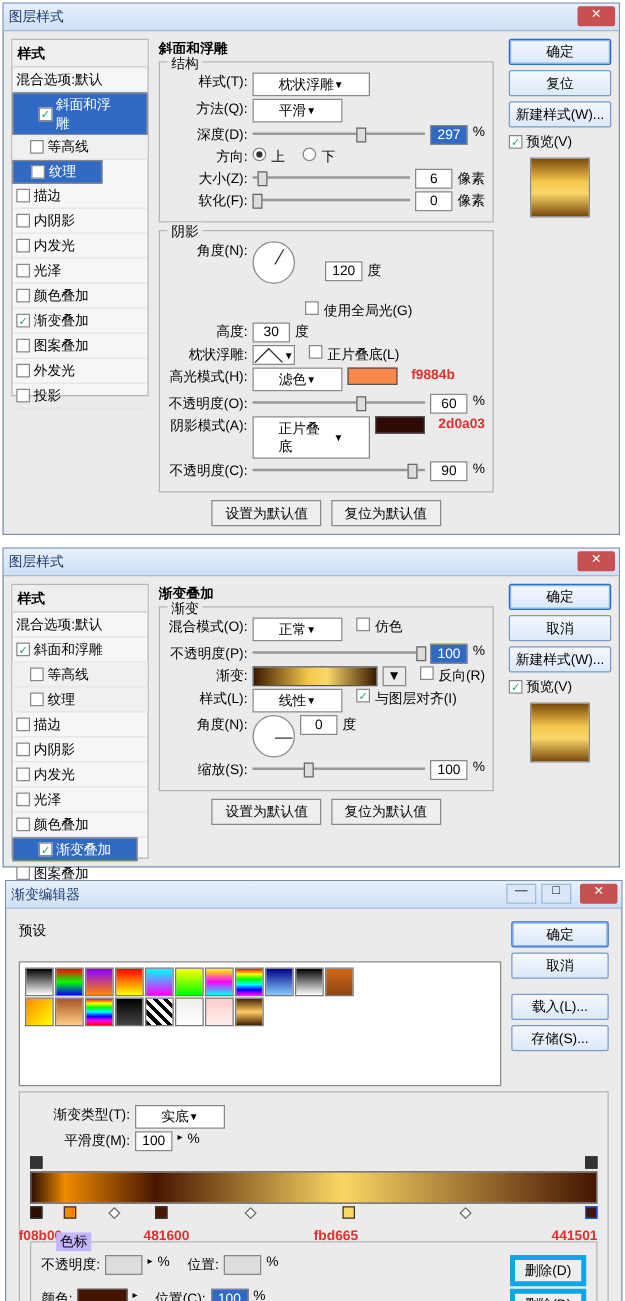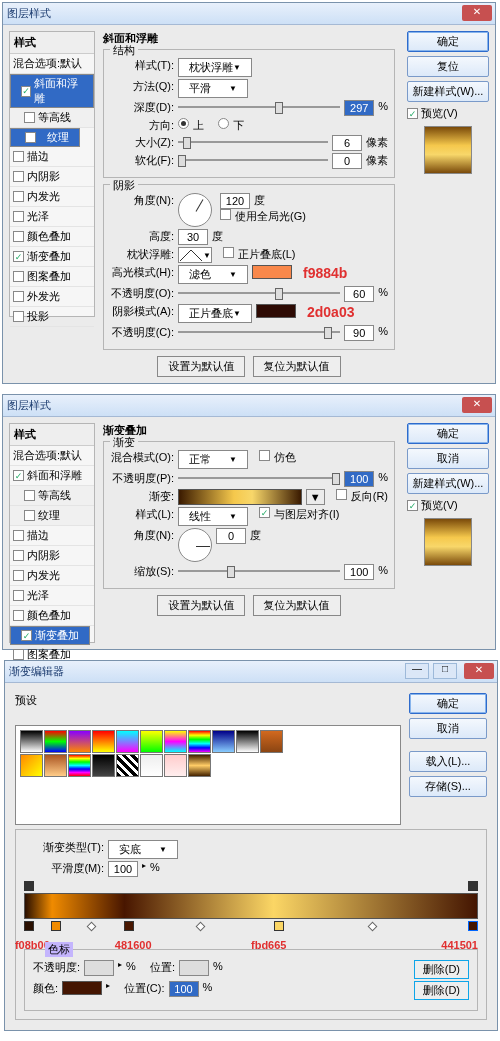--- a/index.html
+++ b/index.html
@@ -4,71 +4,71 @@
 <style>
 *{box-sizing:border-box;font-family:"Microsoft YaHei","SimSun",sans-serif;font-size:11px;margin:0;padding:0}
 body{background:#fff;padding:2px}
 .dialog{border:1px solid #7a92ab;background:#ebebeb;margin-bottom:10px;width:494px;position:relative}
 .titlebar{height:22px;background:linear-gradient(#e8f0fb,#cde0f6);border-bottom:1px solid #a5b9d4;display:flex;align-items:center;padding:0 4px;position:relative}
 .titlebar .ttl{color:#1a3a6e}
 .close-x{position:absolute;right:3px;top:2px;width:30px;height:16px;background:#c75050;color:#fff;text-align:center;line-height:14px;border-radius:2px;font-size:10px}
 .wmin{position:absolute;right:68px;top:2px;width:24px;height:16px;background:#dbe7f7;border:1px solid #9db9d9;text-align:center;line-height:10px;font-size:10px}
 .wmax{position:absolute;right:40px;top:2px;width:24px;height:16px;background:#dbe7f7;border:1px solid #9db9d9;text-align:center;line-height:10px;font-size:10px}
 .dbody{display:flex;padding:6px}
-.styles-col{width:86px;border:1px solid #b5b5b5;background:#f6f6f6;height:286px}
+.styles-col{width:110px;border:1px solid #b5b5b5;background:#f6f6f6;height:286px}
 .styles-hdr{font-weight:bold;padding:3px 4px;border-bottom:1px solid #ccc;background:#eee}
 .sitem{padding:2px 3px;display:flex;align-items:center;gap:3px;border-bottom:1px solid #e4e4e4}
 .sitem.sel{background:#316ac5;color:#fff}
 .sitem.sub{padding-left:14px;background:#f0f0f0}
 .sitem.sub.sel{background:#316ac5;color:#fff}
 .cb{width:11px;height:11px;border:1px solid #888;background:#fff;display:inline-flex;align-items:center;justify-content:center;font-size:9px;color:#2a6}
 .center-col{flex:1;padding:0 8px}
 .group{border:1px solid #b5b5b5;margin-bottom:6px;padding:6px;position:relative;background:#ebebeb}
 .group-lbl{position:absolute;top:-7px;left:6px;background:#ebebeb;padding:0 3px}
 .row{display:flex;align-items:flex-start;margin:2px 0;gap:4px}
 .row .lbl{width:64px;text-align:right}
-.sel{border:1px solid #888;background:#fff;padding:1px 10px;min-width:70px;display:inline-flex;align-items:center;justify-content:space-between}
+.sel{border:1px solid #888;background:#fff;padding:1px 20px;min-width:70px;display:inline-flex;align-items:center;justify-content:space-between}
 .sel .ar{font-size:8px}
 .slider{flex:1;height:14px;position:relative}
 .slider .track{position:absolute;top:6px;left:0;right:0;height:2px;background:#999}
 .slider .thumb{position:absolute;top:2px;width:8px;height:12px;background:#ddd;border:1px solid #666}
 .num{width:30px;border:1px solid #888;background:#fff;text-align:center;padding:1px}
 .num.blue{background:#316ac5;color:#fff}
 .radio{width:11px;height:11px;border:1px solid #888;border-radius:50%;background:#fff;display:inline-flex;align-items:center;justify-content:center}
 .radio .dot{width:5px;height:5px;background:#333;border-radius:50%}
 .angle-w{width:34px;height:34px;border:1px solid #888;border-radius:50%;background:#fff;position:relative}
 .angle-w .nd{position:absolute;width:14px;height:1px;background:#333;left:17px;top:17px;transform-origin:left}
 .swatch{width:40px;height:14px;border:1px solid #555}
 .right-col{width:86px;padding-left:4px}
 .btn{display:block;width:100%;border:1px solid #7a9ac9;background:linear-gradient(#f4f8fd,#dce9f9);text-align:center;padding:2px 0;margin-bottom:4px;border-radius:2px}
 .btn.def{border:1px solid #2e6bcc;box-shadow:0 0 0 1px #87b4ec inset}
 .preview-cb{display:flex;align-items:center;gap:3px;margin:3px 0 5px}
 .preview-sw{width:48px;height:48px;border:1px solid #888;margin:0 auto;background:linear-gradient(#7a4a0a,#f5c84c 40%,#f8d76a 60%,#7a4a0a)}
 .btm-btns{text-align:center;margin-top:4px}
 .btm-btn{display:inline-block;border:1px solid #888;background:#eee;padding:2px 10px;margin:0 2px}
-.anno{color:#e03030;font-weight:bold;font-size:14px}
+.anno{color:#e03030;font-weight:bold;font-size:11px}
 .grad-strip-lg{height:16px;border:1px solid #555;background:linear-gradient(90deg,#3a1a00,#f5c84c 45%,#f8d76a 60%,#3a1a00)}
 .presets{border:1px solid #888;background:#fff;padding:4px;height:100px;overflow:hidden}
 .p-row{display:flex;gap:1px;margin-bottom:1px}
 .p-sw{width:23px;height:23px;border:1px solid #777}
 .named-row{display:flex;align-items:center;gap:6px;margin:8px 0}
 .named-row input{flex:1;border:1px solid #888;padding:2px;background:#fff}
 .ged-body{padding:10px}
 .ged-left{width:300px}
 .ged-right{width:86px;padding-left:8px}
 .ged-flex{display:flex}
 .grad-bar-wrap{position:relative;margin:16px 0 30px}
 .grad-bar{height:26px;border:1px solid #555;background:linear-gradient(90deg,#2a0f00 0%,#f08b00 6%,#481600 22%,#fbd665 55%,#441501 100%)}
 .stop-t{position:absolute;width:10px;height:10px;border:1px solid #333;background:#333;top:-12px}
 .stop-b{position:absolute;width:10px;height:10px;border:1px solid #333;top:28px}
 .diamond{position:absolute;width:7px;height:7px;border:1px solid #666;background:#fff;top:30px;transform:rotate(45deg)}
 .clr-anno{position:absolute;top:46px;color:#e03030;font-weight:bold;font-size:11px}
 .sec-box{border:1px solid #b5b5b5;padding:8px;background:#ebebeb;position:relative;margin-top:4px}
 .sec-lbl{position:absolute;top:-8px;left:20px;background:#c4b5fd;padding:0 3px}
-.small-btn{border:1px solid #0ea5e9;background:#eee;padding:1px 8px}
+.small-btn{border:4px solid #0ea5e9;background:#eee;padding:1px 8px}
 </style>
 </head>
 <body>
 
 <div class="dialog">
  <div class="titlebar">
   <span class="ttl">图层样式</span>
   <span class="close-x">✕</span>
  </div>
  <div class="dbody">
@@ -176,21 +176,21 @@
           </div>
    </div>
    <div class="group">
     <span class="group-lbl">阴影</span>
     <div class="row">
             <span class="lbl">角度(N):</span>
             <div class="angle-w">
               <div class="nd" style="transform:rotate(-60deg)"></div>
             </div>
             <div style="margin-left:4px">
-              <div class="row" style="margin:0">
+              <div class="row" style="margin:16px">
                 <span class="num">120</span>
                 <span>度</span>
               </div>
               <div class="row" style="margin:0">
                 <span class="cb"></span>
                 <span>使用全局光(G)</span>
               </div>
             </div>
           </div>
     <div class="row">

